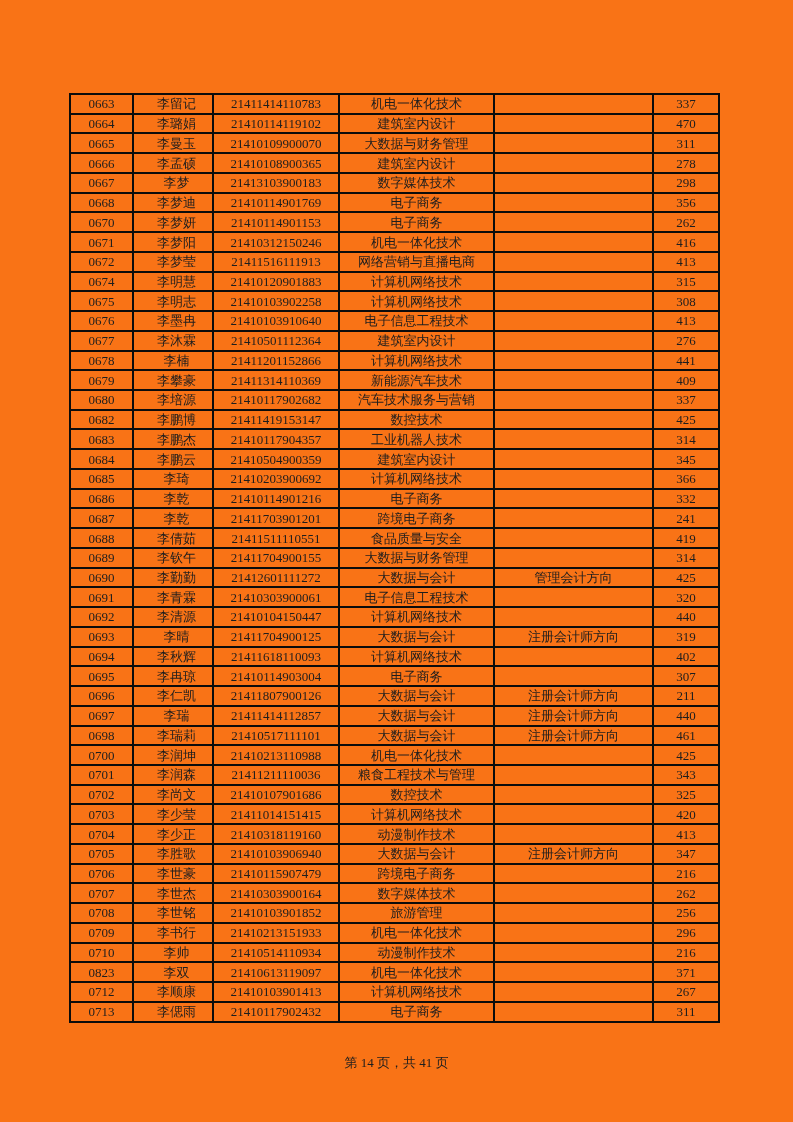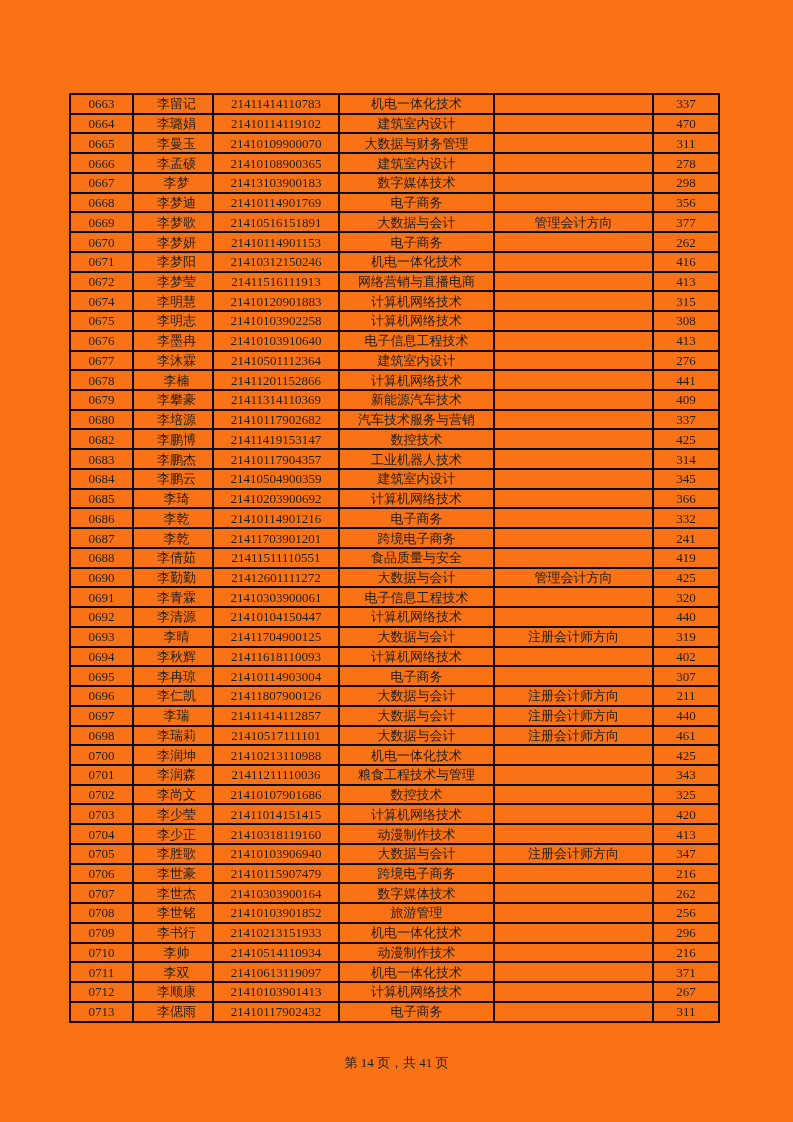--- a/index.html
+++ b/index.html
@@ -102,28 +102,20 @@
         </tr>
         <tr>
           <td class="c0">0668</td>
           <td class="c1">李梦迪</td>
           <td class="c2">21410114901769</td>
           <td class="c3">电子商务</td>
           <td class="c4"></td>
           <td class="c5">356</td>
         </tr>
         <tr>
-          <td class="c0">0669</td>
-          <td class="c1">李梦歌</td>
-          <td class="c2">21410516151891</td>
-          <td class="c3">大数据与会计</td>
-          <td class="c4">管理会计方向</td>
-          <td class="c5">377</td>
-        </tr>
-        <tr>
           <td class="c0">0670</td>
           <td class="c1">李梦妍</td>
           <td class="c2">21410114901153</td>
           <td class="c3">电子商务</td>
           <td class="c4"></td>
           <td class="c5">262</td>
         </tr>
         <tr>
           <td class="c0">0671</td>
           <td class="c1">李梦阳</td>
@@ -246,20 +238,28 @@
         </tr>
         <tr>
           <td class="c0">0688</td>
           <td class="c1">李倩茹</td>
           <td class="c2">21411511110551</td>
           <td class="c3">食品质量与安全</td>
           <td class="c4"></td>
           <td class="c5">419</td>
         </tr>
         <tr>
+          <td class="c0">0689</td>
+          <td class="c1">李钦午</td>
+          <td class="c2">21411704900155</td>
+          <td class="c3">大数据与财务管理</td>
+          <td class="c4"></td>
+          <td class="c5">314</td>
+        </tr>
+        <tr>
           <td class="c0">0690</td>
           <td class="c1">李勤勤</td>
           <td class="c2">21412601111272</td>
           <td class="c3">大数据与会计</td>
           <td class="c4">管理会计方向</td>
           <td class="c5">425</td>
         </tr>
         <tr>
           <td class="c0">0691</td>
           <td class="c1">李青霖</td>
@@ -406,21 +406,21 @@
         </tr>
         <tr>
           <td class="c0">0710</td>
           <td class="c1">李帅</td>
           <td class="c2">21410514110934</td>
           <td class="c3">动漫制作技术</td>
           <td class="c4"></td>
           <td class="c5">216</td>
         </tr>
         <tr>
-          <td class="c0">0711</td>
+          <td class="c0">0823</td>
           <td class="c1">李双</td>
           <td class="c2">21410613119097</td>
           <td class="c3">机电一体化技术</td>
           <td class="c4"></td>
           <td class="c5">371</td>
         </tr>
         <tr>
           <td class="c0">0712</td>
           <td class="c1">李顺康</td>
           <td class="c2">21410103901413</td>

